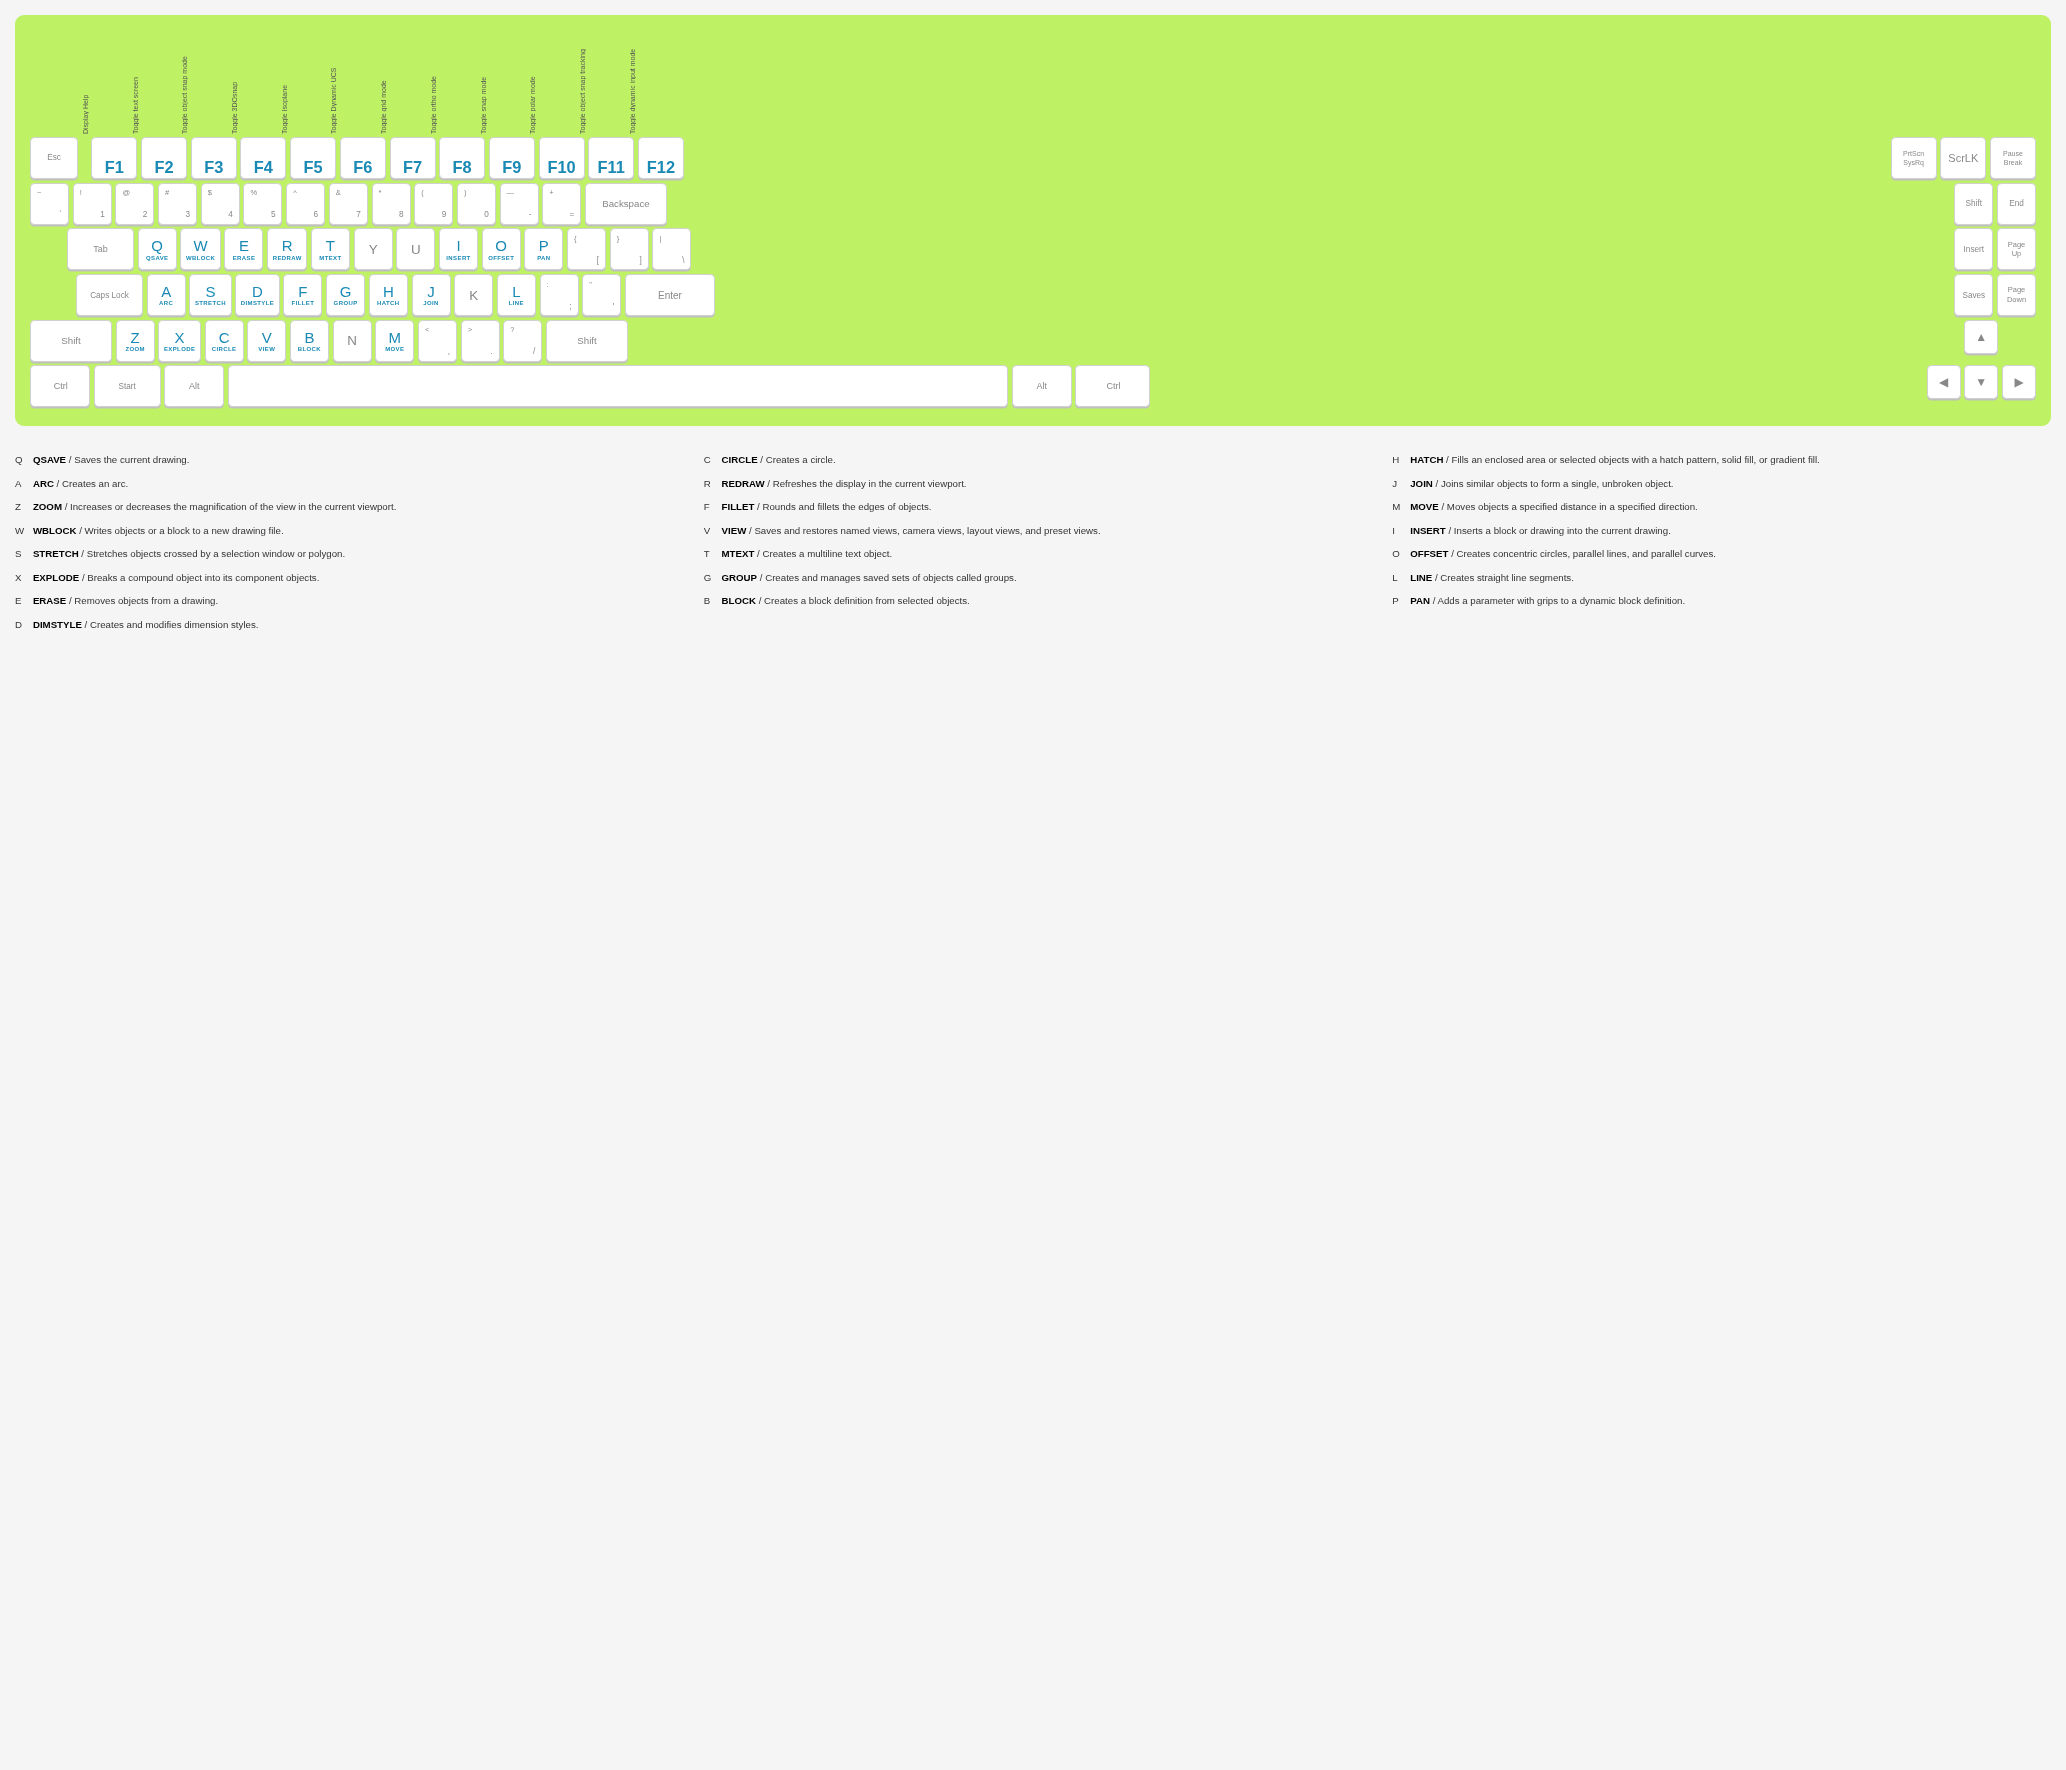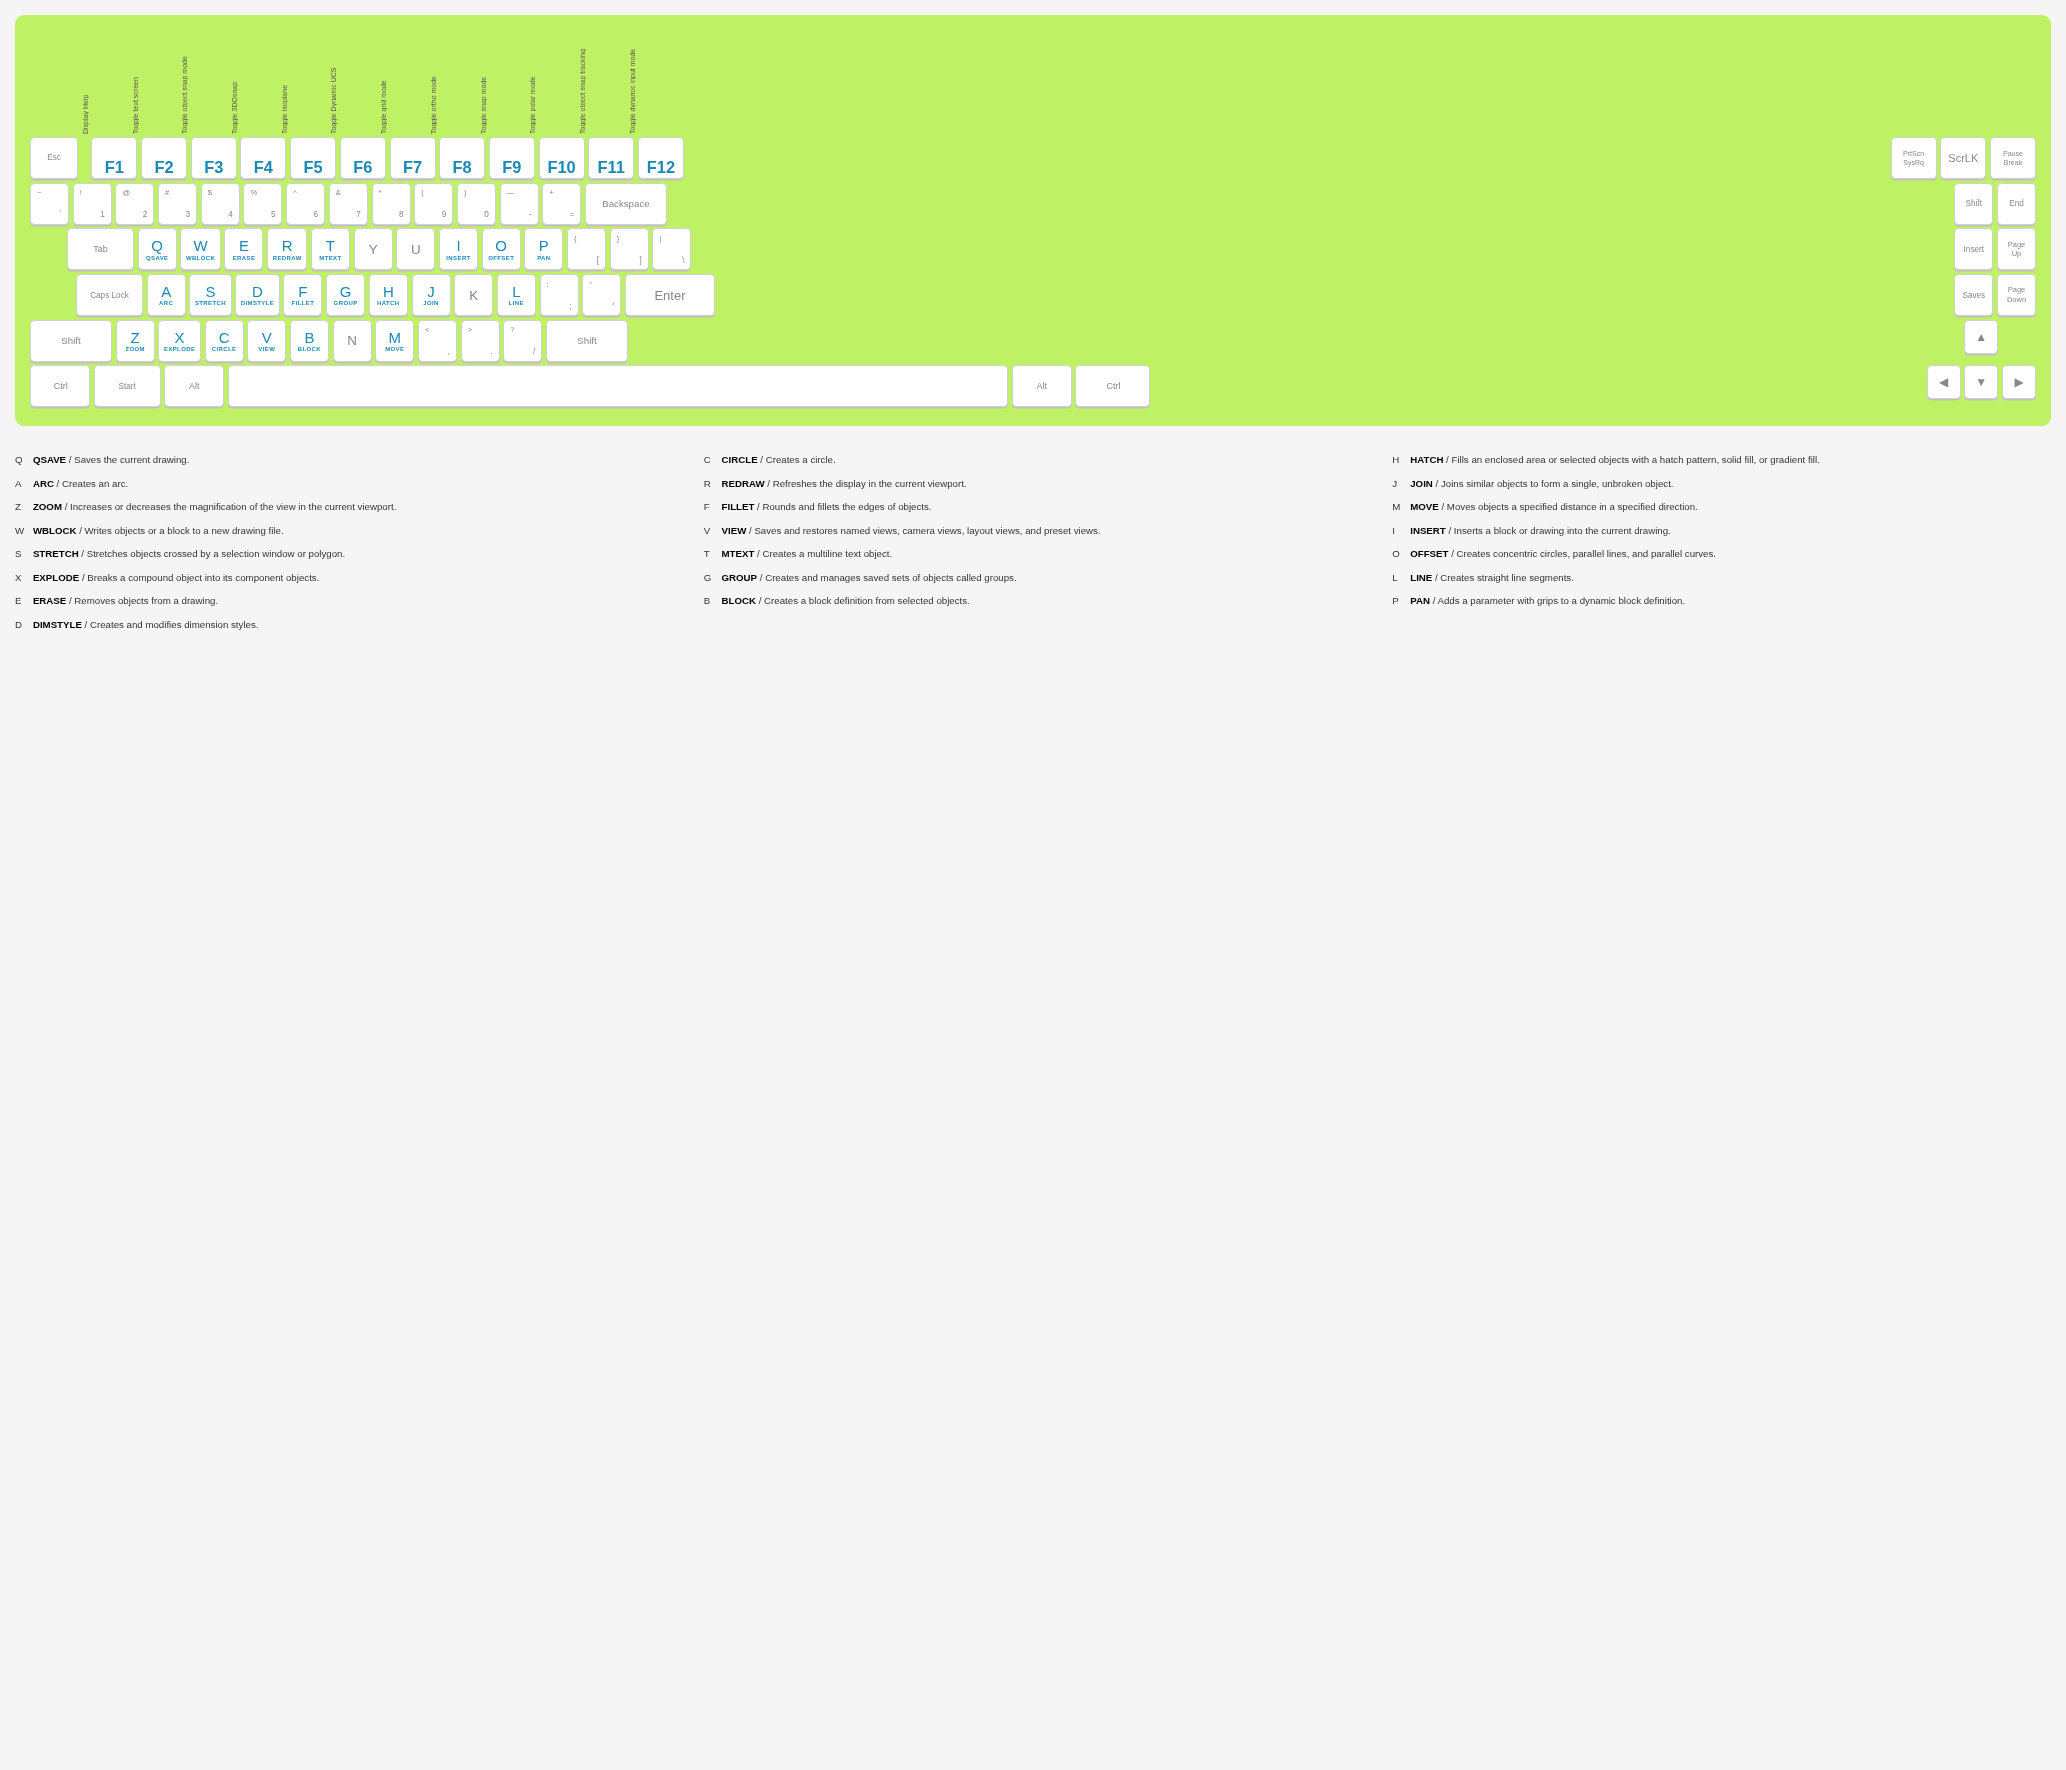--- a/index.html
+++ b/index.html
@@ -388,21 +388,21 @@
     </div>
     <div class="key double-char">
       <span class="shift-char">:</span>
       <span class="base-char">;</span>
     </div>
     <div class="key double-char">
       <span class="shift-char">"</span>
       <span class="base-char">'</span>
     </div>
     <div class="key enter" style="min-width:90px;">
-        <span style="font-size:13px;color:#888;">Enter</span>
+        <span style="font-size:10px;color:#888;">Enter</span>
       </div>
     <div style="flex:1"></div>
     <div class="key nav">
         <span style="font-size:8.2px;color:#888;">Saves</span>
       </div>
     <div class="key nav" style="display:flex;flex-direction:column;align-items:center;justify-content:center;">
       <span style="font-size:7.5px;color:#888;text-align:center;line-height:1.3;">Page<br>Down</span>
     </div>
   </div>
 

